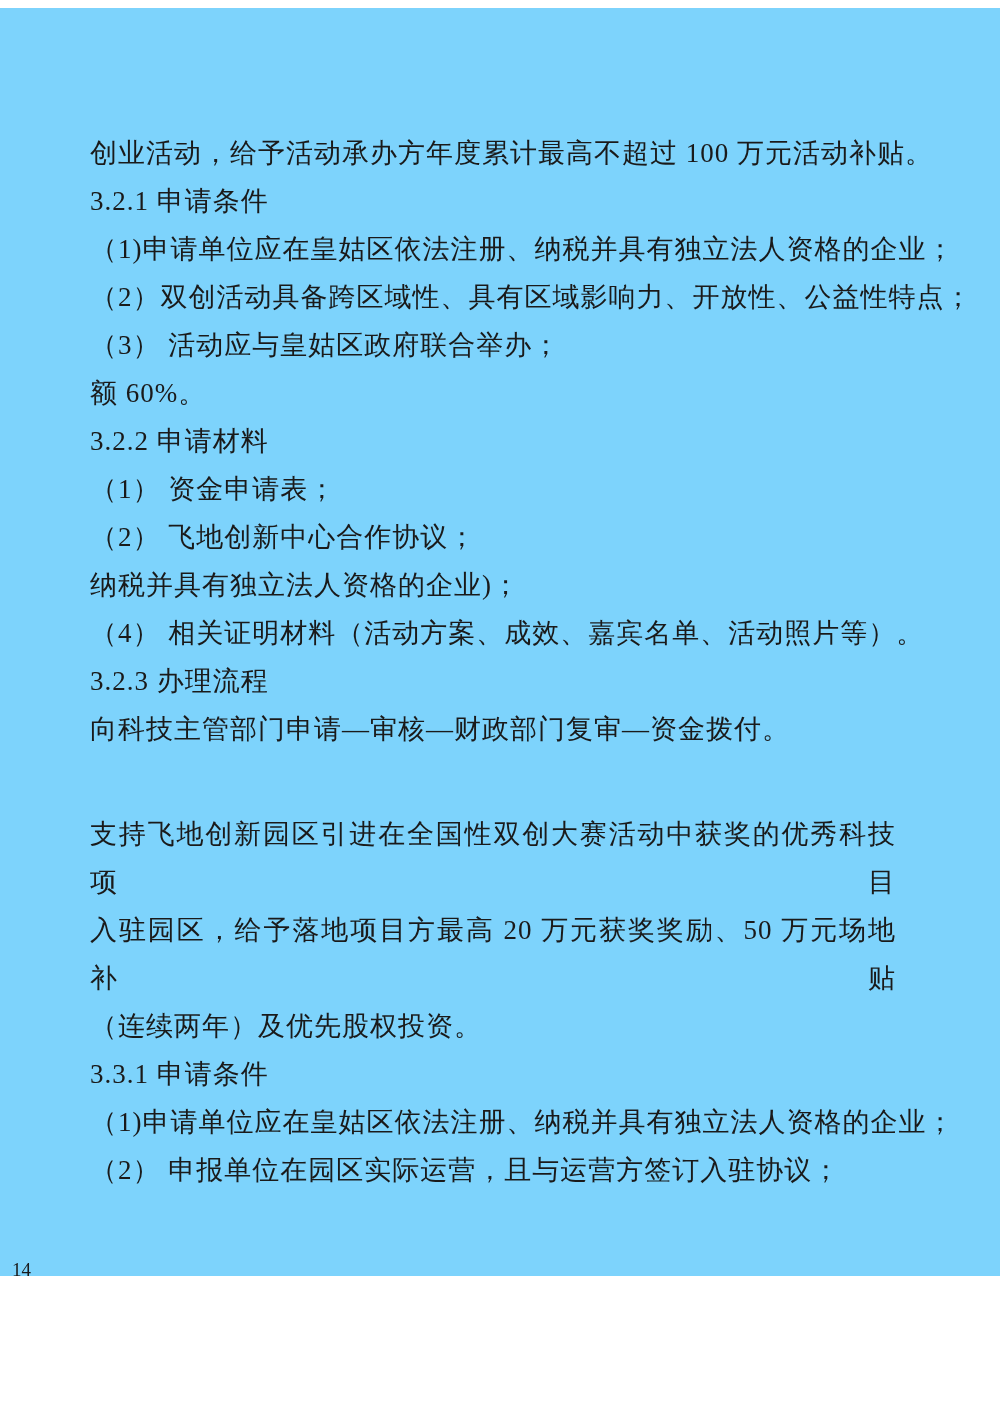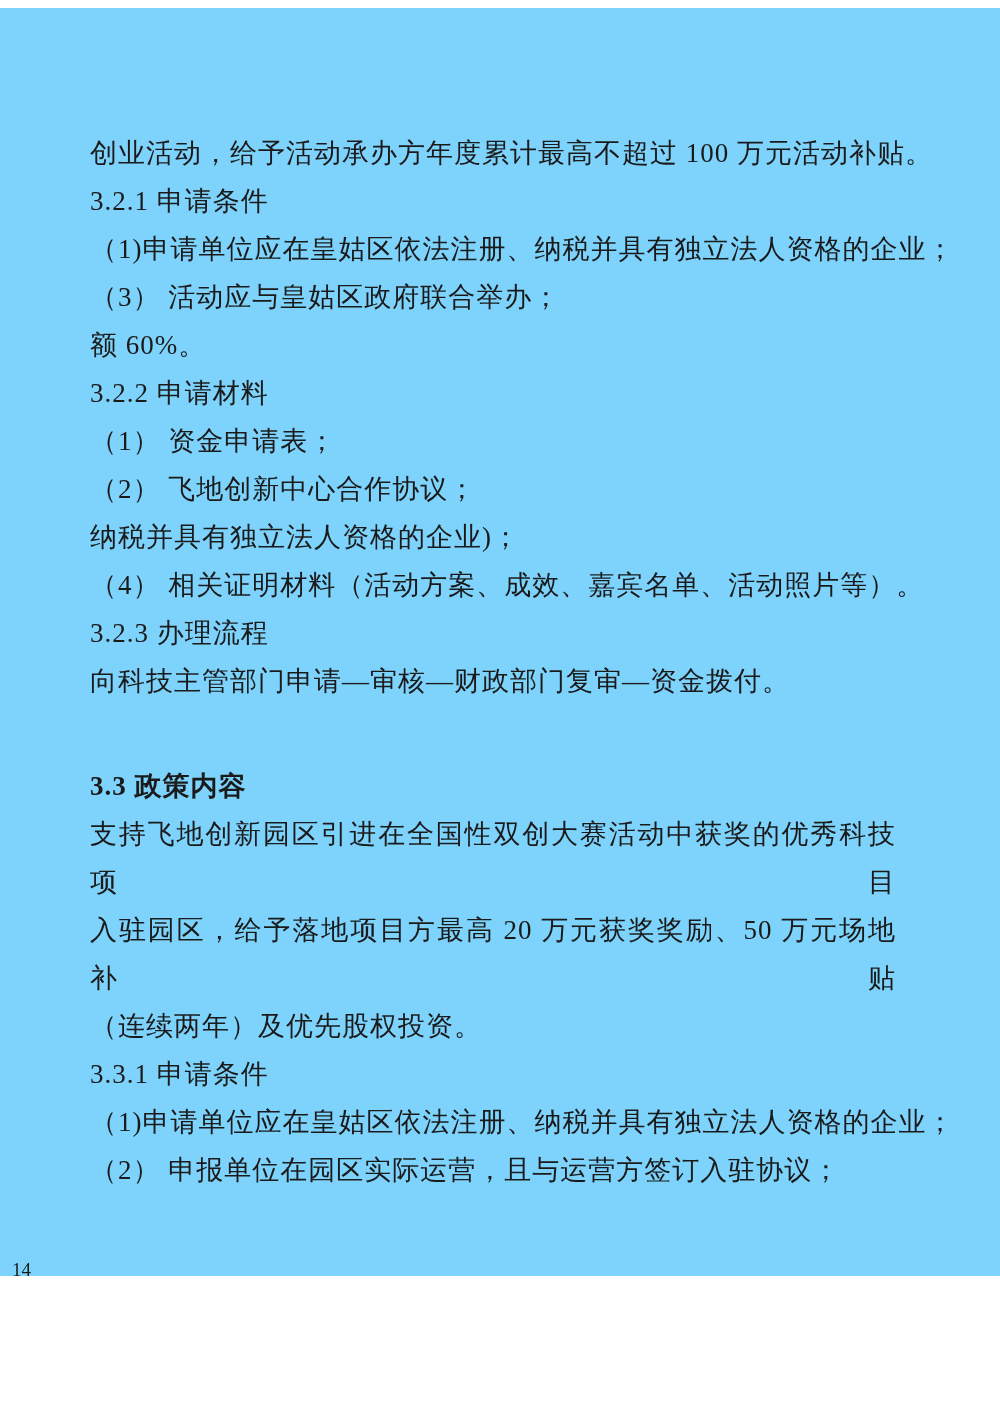--- a/index.html
+++ b/index.html
@@ -53,31 +53,31 @@
   }
 </style>
 </head>
 <body>
 
 <div class="page">
   <div class="content" id="content">
       <div class="line">创业活动，给予活动承办方年度累计最高不超过 100 万元活动补贴。</div>
       <div class="line">3.2.1 申请条件</div>
       <div class="line">（1)申请单位应在皇姑区依法注册、纳税并具有独立法人资格的企业；</div>
+      <div class="line">（2）双创活动具备跨区域性、具有区域影响力、开放性、公益性特点；</div>
       <div class="line">（3） 活动应与皇姑区政府联合举办；</div>
       <div class="line">额 60%。</div>
       <div class="line">3.2.2 申请材料</div>
       <div class="line">（1） 资金申请表；</div>
       <div class="line">（2） 飞地创新中心合作协议；</div>
       <div class="line">纳税并具有独立法人资格的企业)；</div>
       <div class="line">（4） 相关证明材料（活动方案、成效、嘉宾名单、活动照片等）。</div>
       <div class="line">3.2.3 办理流程</div>
       <div class="line">向科技主管部门申请—审核—财政部门复审—资金拨付。</div>
       <div class="line spacer"></div>
-      <div class="line section-heading">3.3 政策内容</div>
       <div class="line fill">支持飞地创新园区引进在全国性双创大赛活动中获奖的优秀科技项目</div>
       <div class="line fill">入驻园区，给予落地项目方最高 20 万元获奖奖励、50 万元场地补贴</div>
       <div class="line">（连续两年）及优先股权投资。</div>
       <div class="line">3.3.1 申请条件</div>
       <div class="line">（1)申请单位应在皇姑区依法注册、纳税并具有独立法人资格的企业；</div>
       <div class="line">（2） 申报单位在园区实际运营，且与运营方签订入驻协议；</div>
     </div>
   <div class="page-number">14</div>
 </div>
 

